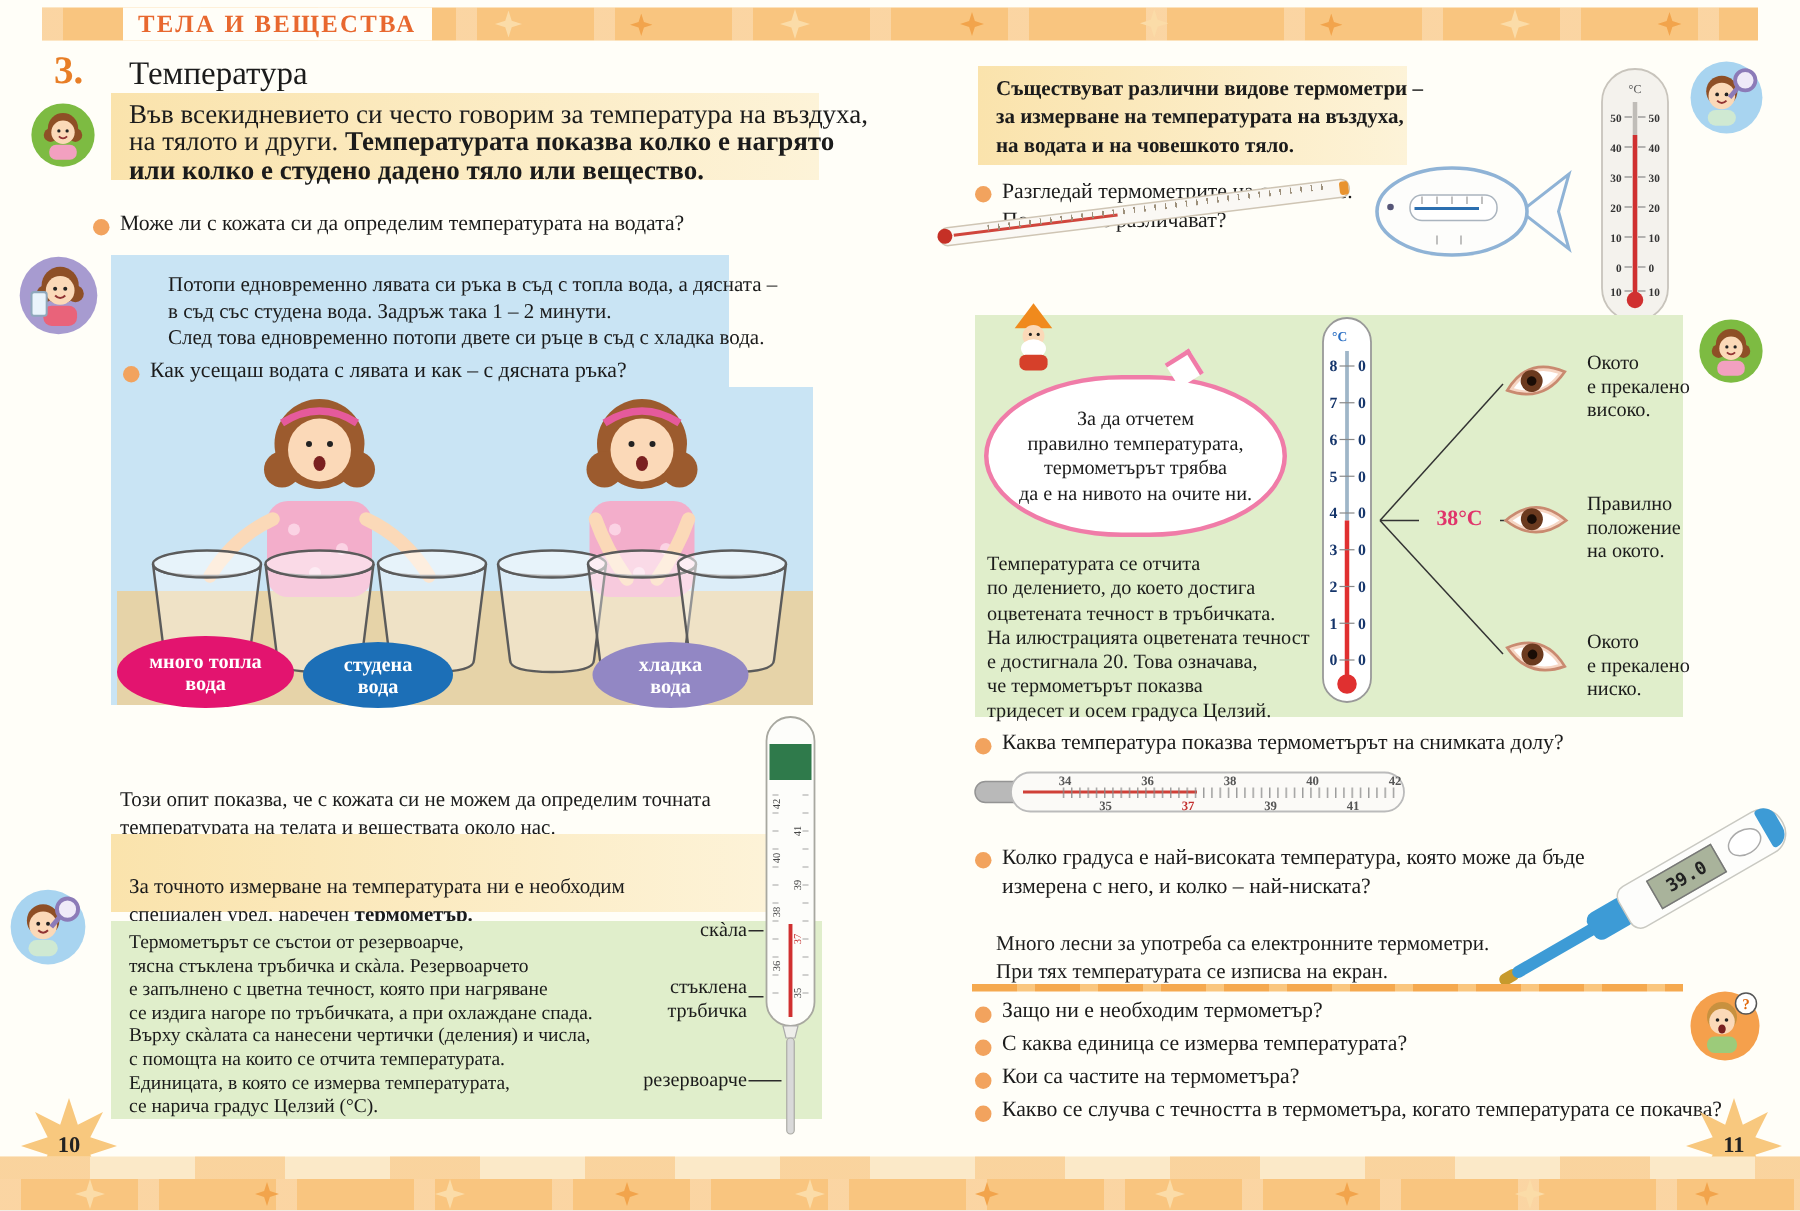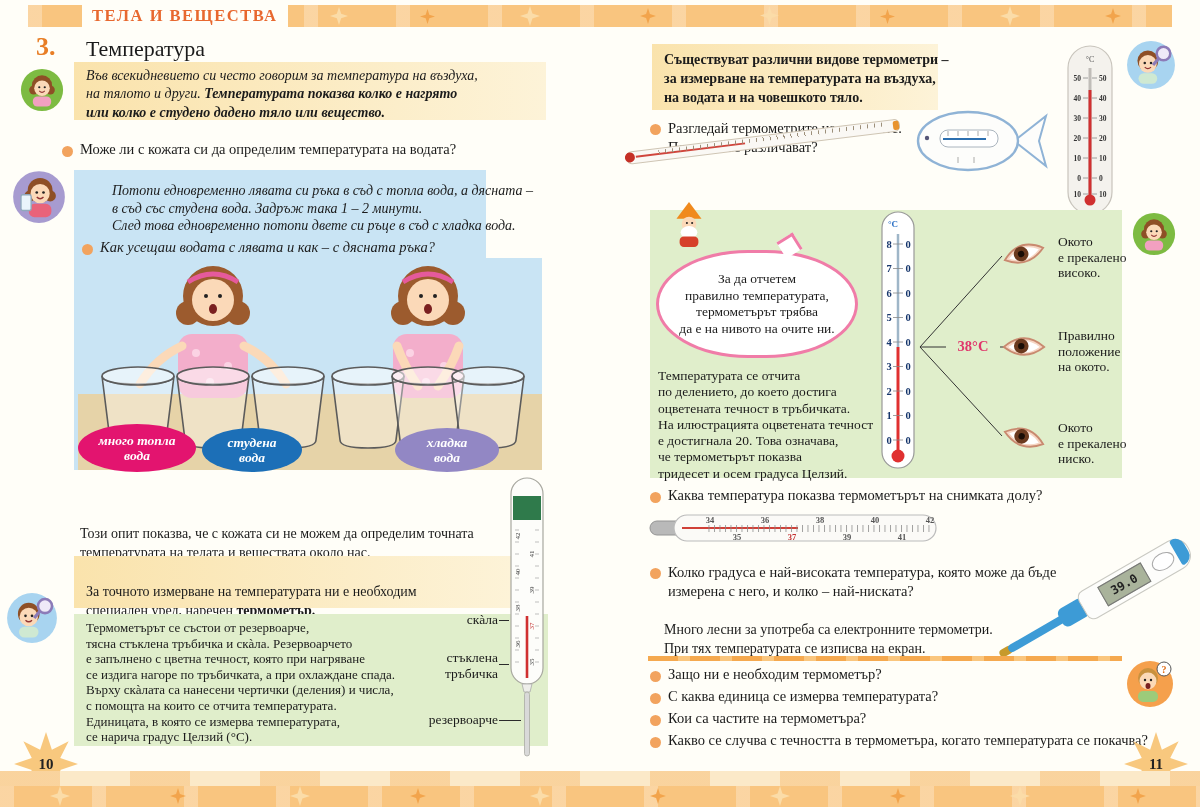--- a/index.html
+++ b/index.html
@@ -108,30 +108,30 @@
         <circle cx="18" cy="22" r="1.2" fill="#222"></circle>
         <circle cx="24" cy="22" r="1.2" fill="#222"></circle>
         <path d="M18,26 Q21,29 24,26" stroke="#913333" stroke-width="1.2" fill="none"></path>
         <rect x="12" y="32" width="18" height="10" rx="5" fill="#CFE9D2"></rect>
         <circle cx="36" cy="13" r="6.5" fill="#EFEAF8" stroke="#8C7BB8" stroke-width="2.4"></circle>
         <line x1="31.5" y1="17.5" x2="26" y2="24" stroke="#8C7BB8" stroke-width="3"></line>
       </svg>
   </div>
 
   <div class="box" style="left:74px;top:62px;width:472px;height:58px;background:linear-gradient(90deg,#FAE3AC,#FDF3D8);"></div>
-  <div class="tl" style="left:86px;top:67px;font-size:14px;line-height:18.3px;font-style:italic;">
+  <div class="tl" style="left:86px;top:67px;font-size:18px;line-height:18.3px;">
     <div>Във всекидневието си често говорим за температура на въздуха,</div>
     <div><span>на тялото и други. </span><b>Температурата показва колко е нагрято</b></div>
     <div><b>или колко е студено дадено тяло или вещество.</b></div>
   </div>
 
   <div class="bullet" style="left:62px;top:146px;"></div>
   <div class="tl" style="left:80px;top:141px;font-size:14.5px;">Може ли с кожата си да определим температурата на водата?</div>
 
-  <div class="box" style="left:74px;top:170px;width:412px;height:300px;background:#C9E4F4;font-style:italic;">
+  <div class="box" style="left:74px;top:170px;width:412px;height:300px;background:#C9E4F4;">
     <div class="tl" style="left:38px;top:12px;font-size:14px;line-height:17.5px;">
       <div>Потопи едновременно лявата си ръка в съд с топла вода, а дясната –</div>
       <div>в съд със студена вода. Задръж така 1 – 2 минути.</div>
       <div>След това едновременно потопи двете си ръце в съд с хладка вода.</div>
     </div>
     <div class="bullet" style="left:8px;top:74px;"></div>
     <div class="tl" style="left:26px;top:69px;font-size:14.5px;">Как усещаш водата с лявата и как – с дясната ръка?</div>
 
     <svg class="abs" style="left:4px;top:88px;" width="464" height="212" viewBox="0 0 464 212">
       <rect x="0" y="0" width="464" height="212" fill="#C9E4F4"></rect>

